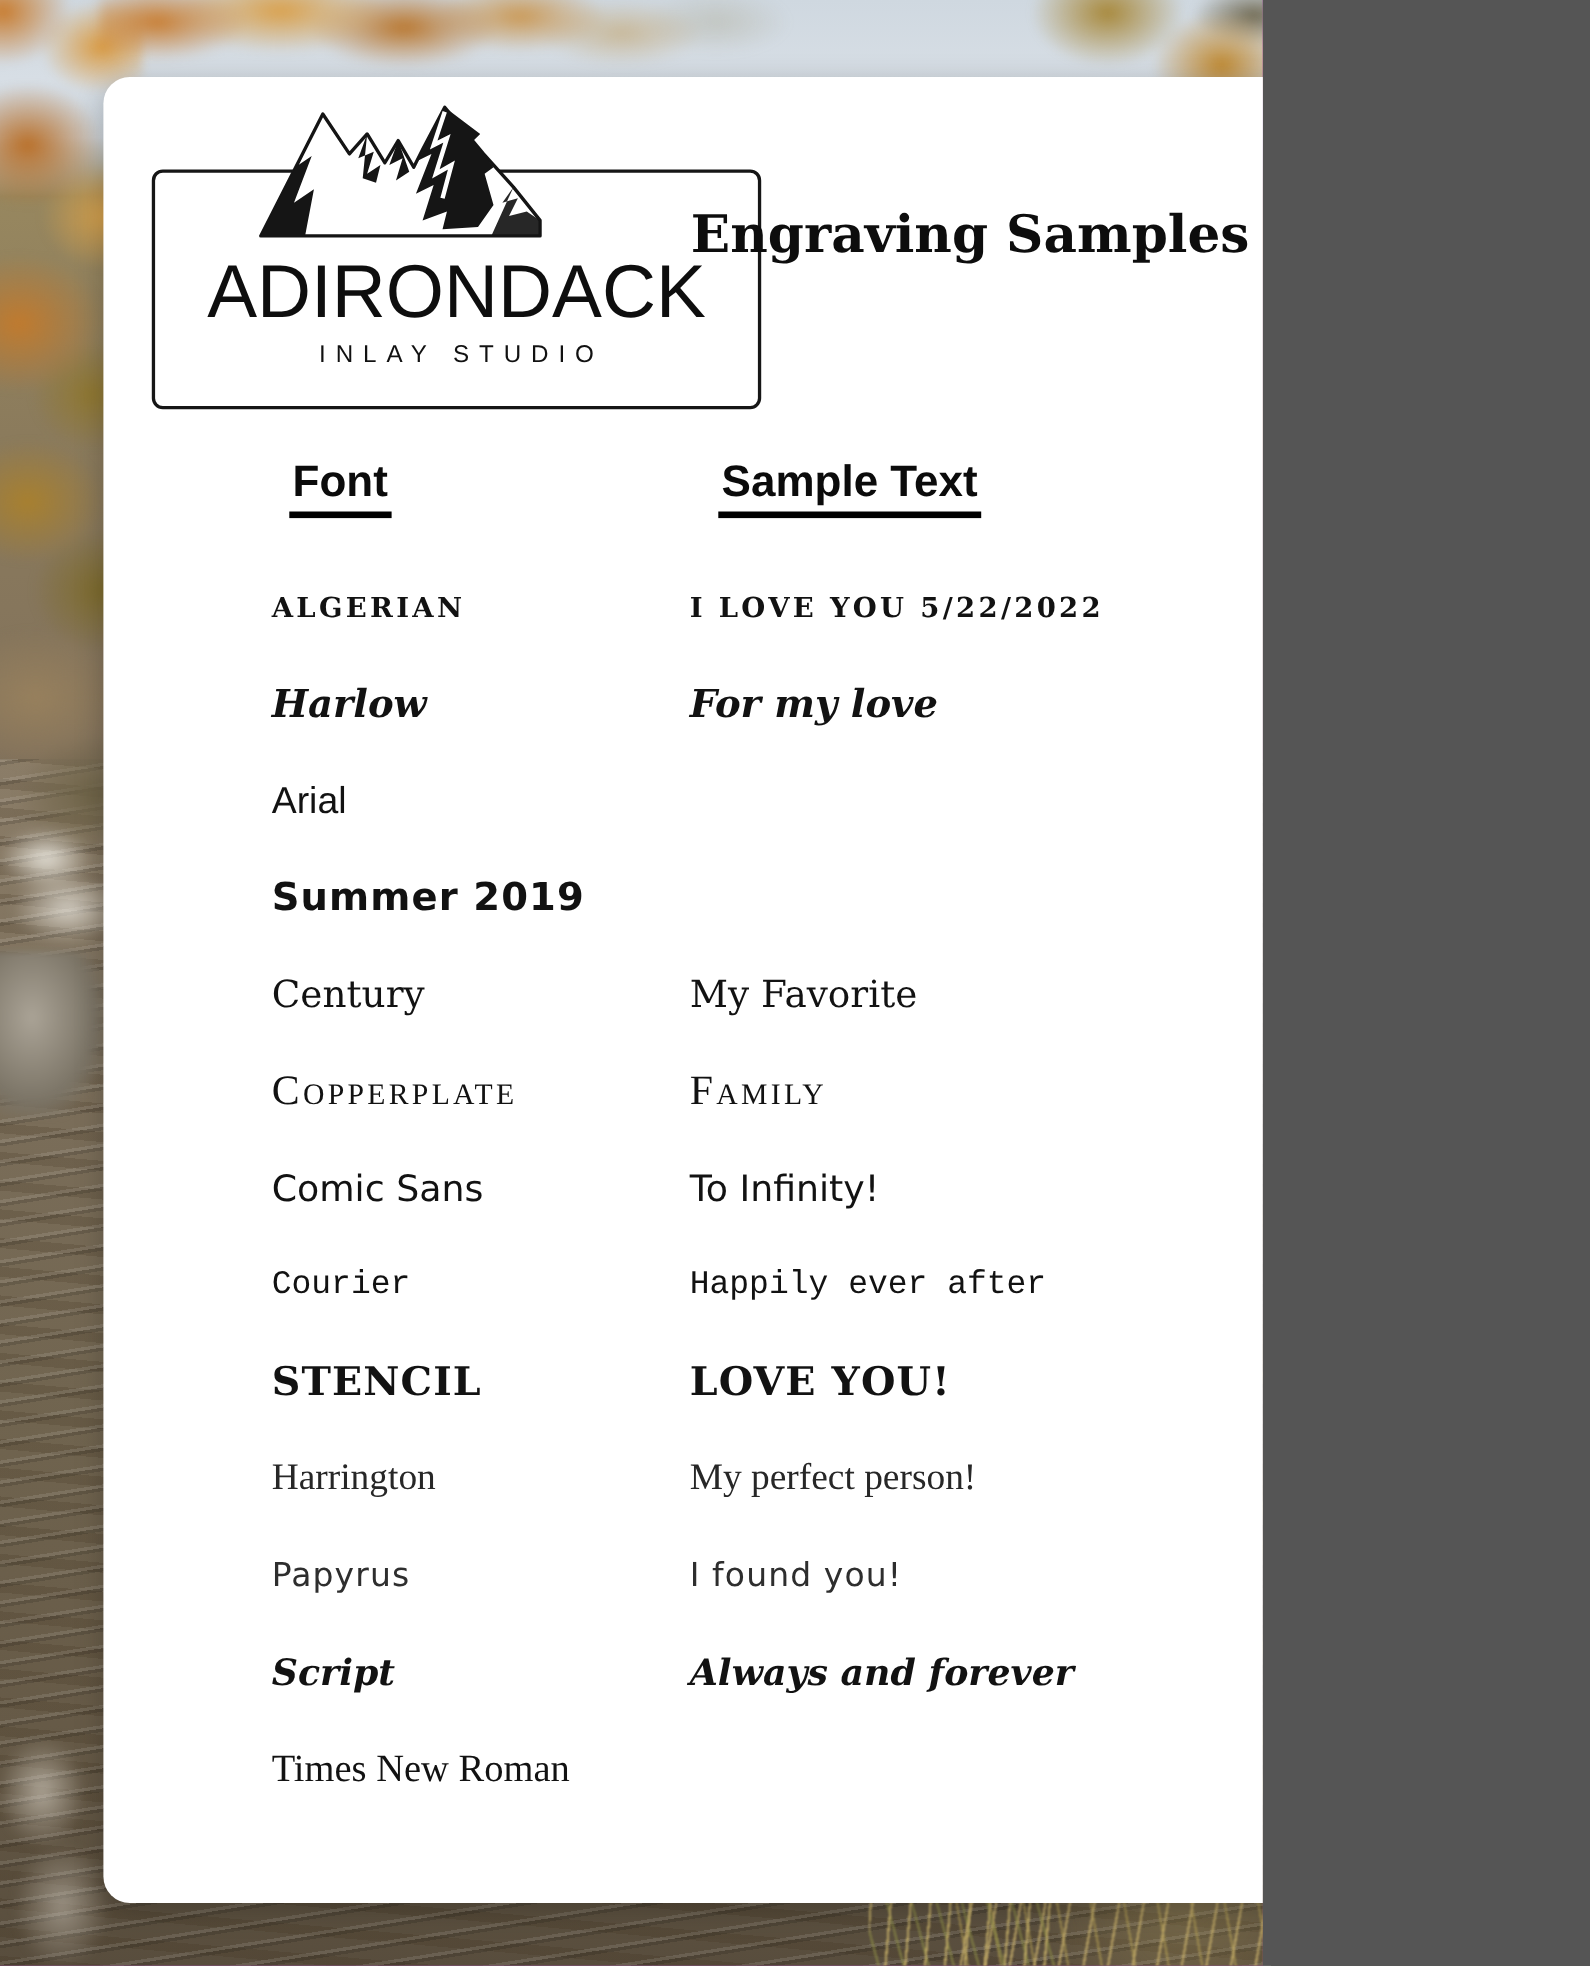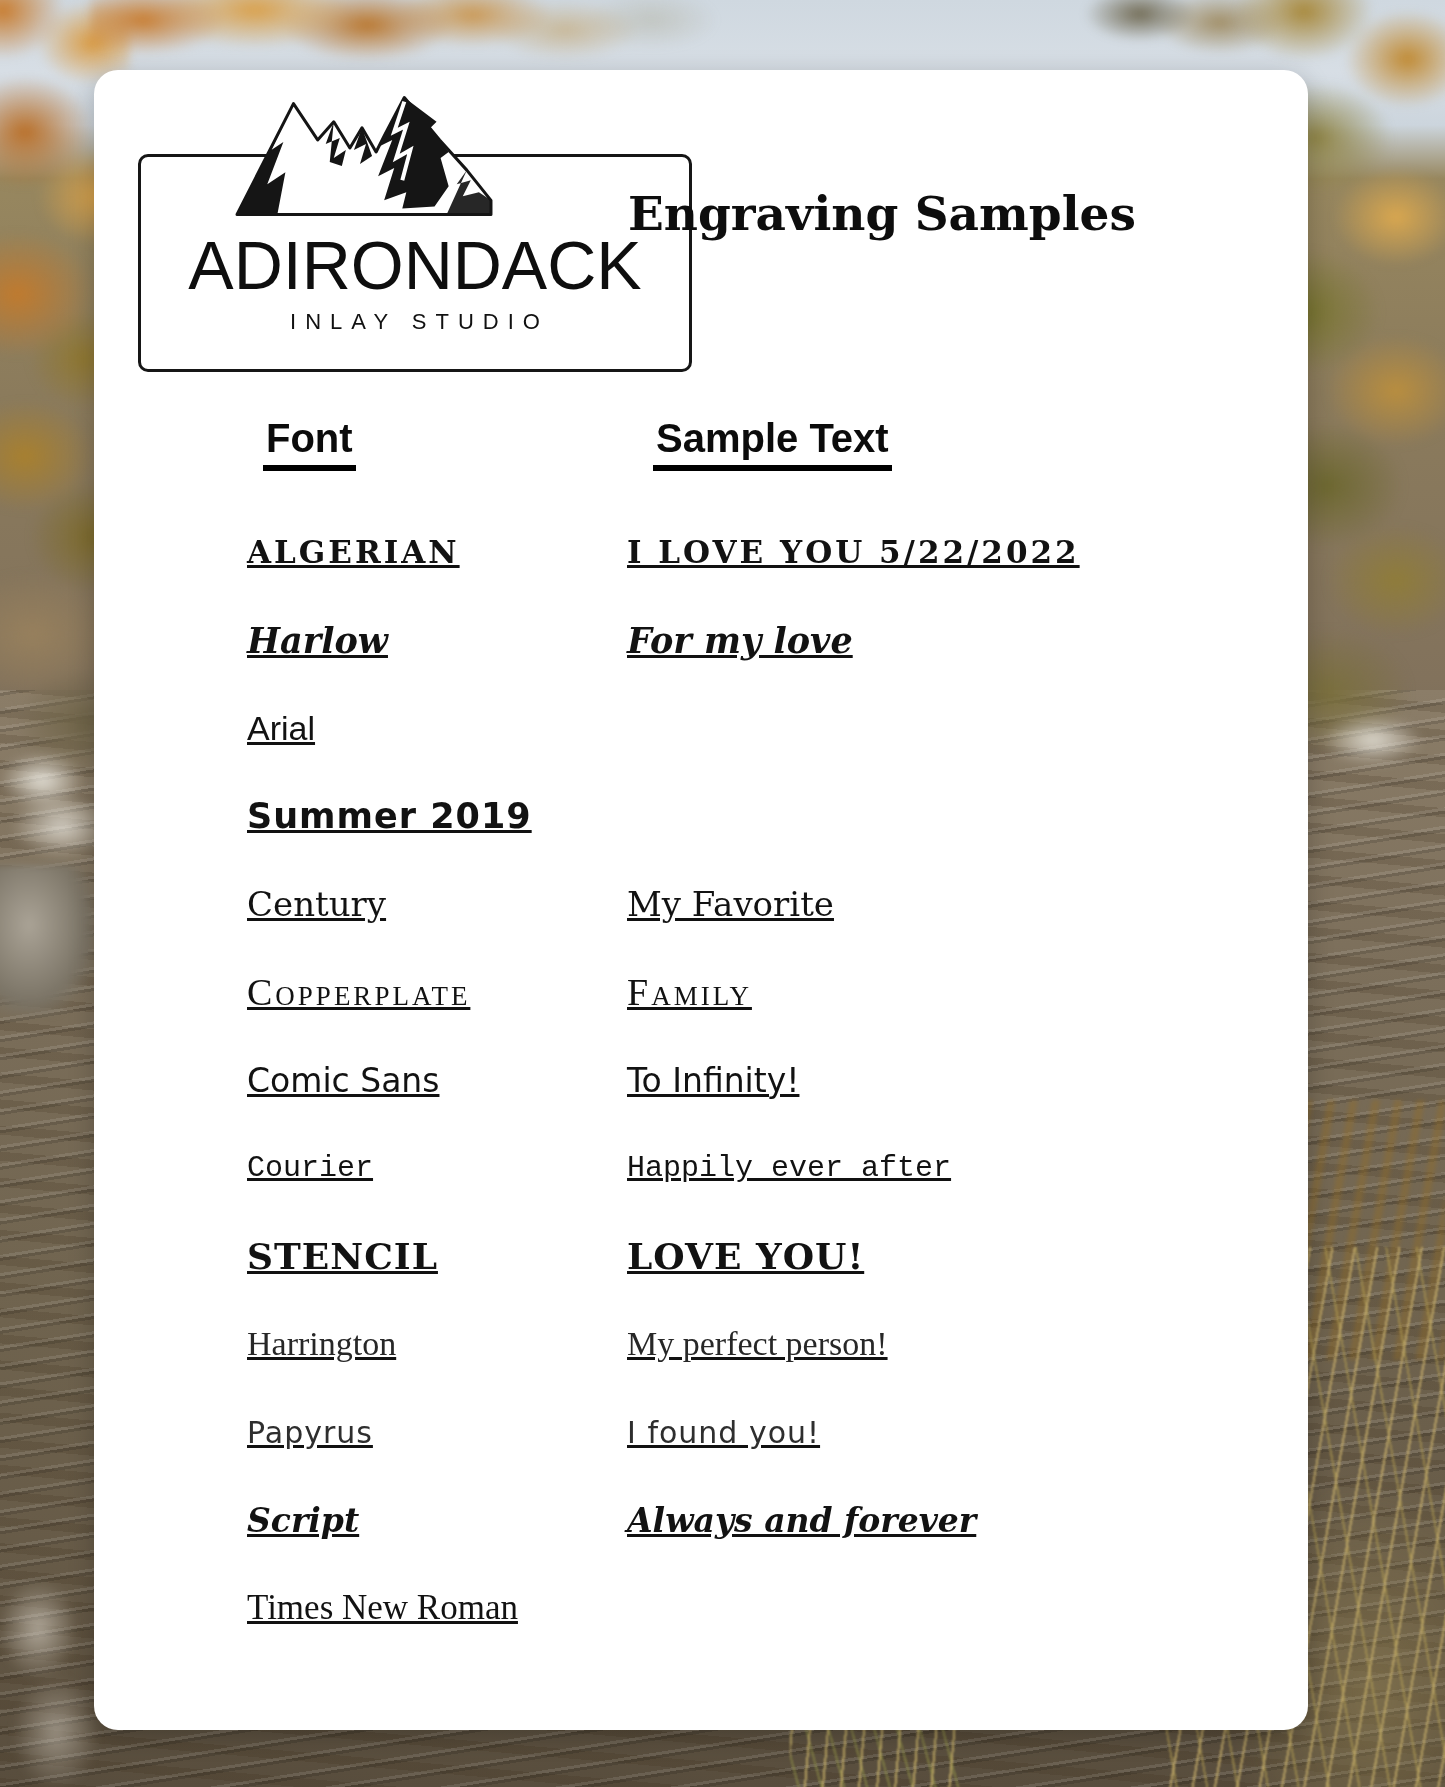--- a/index.html
+++ b/index.html
@@ -1,16 +1,16 @@
 <!DOCTYPE html>
 <html><head>
 <meta charset="utf-8">
 <style>
   html,body{margin:0;padding:0;background:#555;}
-  .stage{position:relative;width:1445px;height:1787px;overflow:hidden;background:#a21caf;
+  .stage{position:relative;width:1148px;height:1787px;overflow:hidden;background:#a21caf;
          font-family:"Liberation Sans",sans-serif;}
   
   .bg{position:absolute;}
   .bg-base{inset:0;background:linear-gradient(180deg,#cfd8e0 0%,#d7dee5 4%,#ccd5dd 7%,
            #97875f 10%,#8b7b5c 22%,#82725c 38%,#796b58 44%);}
   .bg-water{left:0;right:0;top:690px;bottom:0;
     background:linear-gradient(180deg,#8b7d68 0%,#7c6f5b 25%,#70644f 55%,#665a47 80%,#584d3d 100%);}
   .bg-water::after{content:"";position:absolute;inset:0;
     background:
       repeating-linear-gradient(171deg,rgba(255,255,255,.10) 0 3px,rgba(0,0,0,.13) 3px 6px,transparent 6px 18px),
@@ -82,32 +82,32 @@
   .brand{position:absolute;left:0;right:0;top:74px;text-align:center;
          font-family:"Liberation Sans",sans-serif;font-weight:400;font-size:68px;
          line-height:1;color:#0e0e0e;white-space:nowrap;}
   .tagline{position:absolute;left:0;right:0;top:152px;text-align:center;
          font-family:"Liberation Sans",sans-serif;font-size:22px;font-weight:400;
          letter-spacing:9px;text-indent:9px;color:#111;white-space:nowrap;}
   
   .title{position:absolute;left:534px;top:116px;font-family:"DejaVu Serif",serif;
          font-weight:700;font-size:47px;color:#0d0d0d;white-space:nowrap;}
   
-  .table{position:absolute;left:0;top:338px;right:0;text-decoration:underline;}
+  .table{position:absolute;left:0;top:338px;right:0;}
   .thead{display:grid;grid-template-columns:380px 1fr;padding-left:153px;height:92px;
          align-items:start;padding-top:8px;}
   .hspan{display:inline-block;border-bottom:6px solid #000;padding:0 3px 4px;
          font-family:"Liberation Sans",sans-serif;font-weight:700;font-size:40px;color:#0b0b0b;}
   .h-font{margin-left:16px;}
   .h-sample{margin-left:26px;}
   .trow{display:grid;grid-template-columns:380px 1fr;align-items:center;height:88px;
         padding-left:153px;}
   .cell{white-space:nowrap;color:#121212;}
   
-  .f-algerian{font-family:"DejaVu Serif",serif;font-weight:700;letter-spacing:3px;font-size:31px;}
+  .f-algerian{font-family:"DejaVu Serif",serif;font-weight:700;letter-spacing:3px;font-size:25px;}
   .f-harlow{font-family:"DejaVu Serif",serif;font-style:italic;font-weight:700;font-size:35px;}
   .f-arial{font-family:"Liberation Sans",sans-serif;font-size:34px;}
   .f-broadway{font-family:"DejaVu Sans",sans-serif;font-weight:800;font-size:35px;letter-spacing:1px;}
   .f-century{font-family:"DejaVu Serif",serif;font-size:34px;}
   .f-comic-sans{font-family:"DejaVu Sans",sans-serif;font-size:33px;}
   .f-copperplate{font-family:"Liberation Serif",serif;font-variant:small-caps;font-size:38px;letter-spacing:3px;}
   .f-courier{font-family:"Liberation Mono","DejaVu Sans Mono",monospace;font-size:30px;}
   .f-stencil{font-family:"DejaVu Serif",serif;font-weight:800;font-size:36px;letter-spacing:1px;}
   .f-harrington{font-family:"Liberation Serif",serif;font-size:34px;color:#272727;}
   .f-papyrus{font-family:"DejaVu Sans",sans-serif;font-size:30px;color:#2e2e2e;letter-spacing:1px;}

